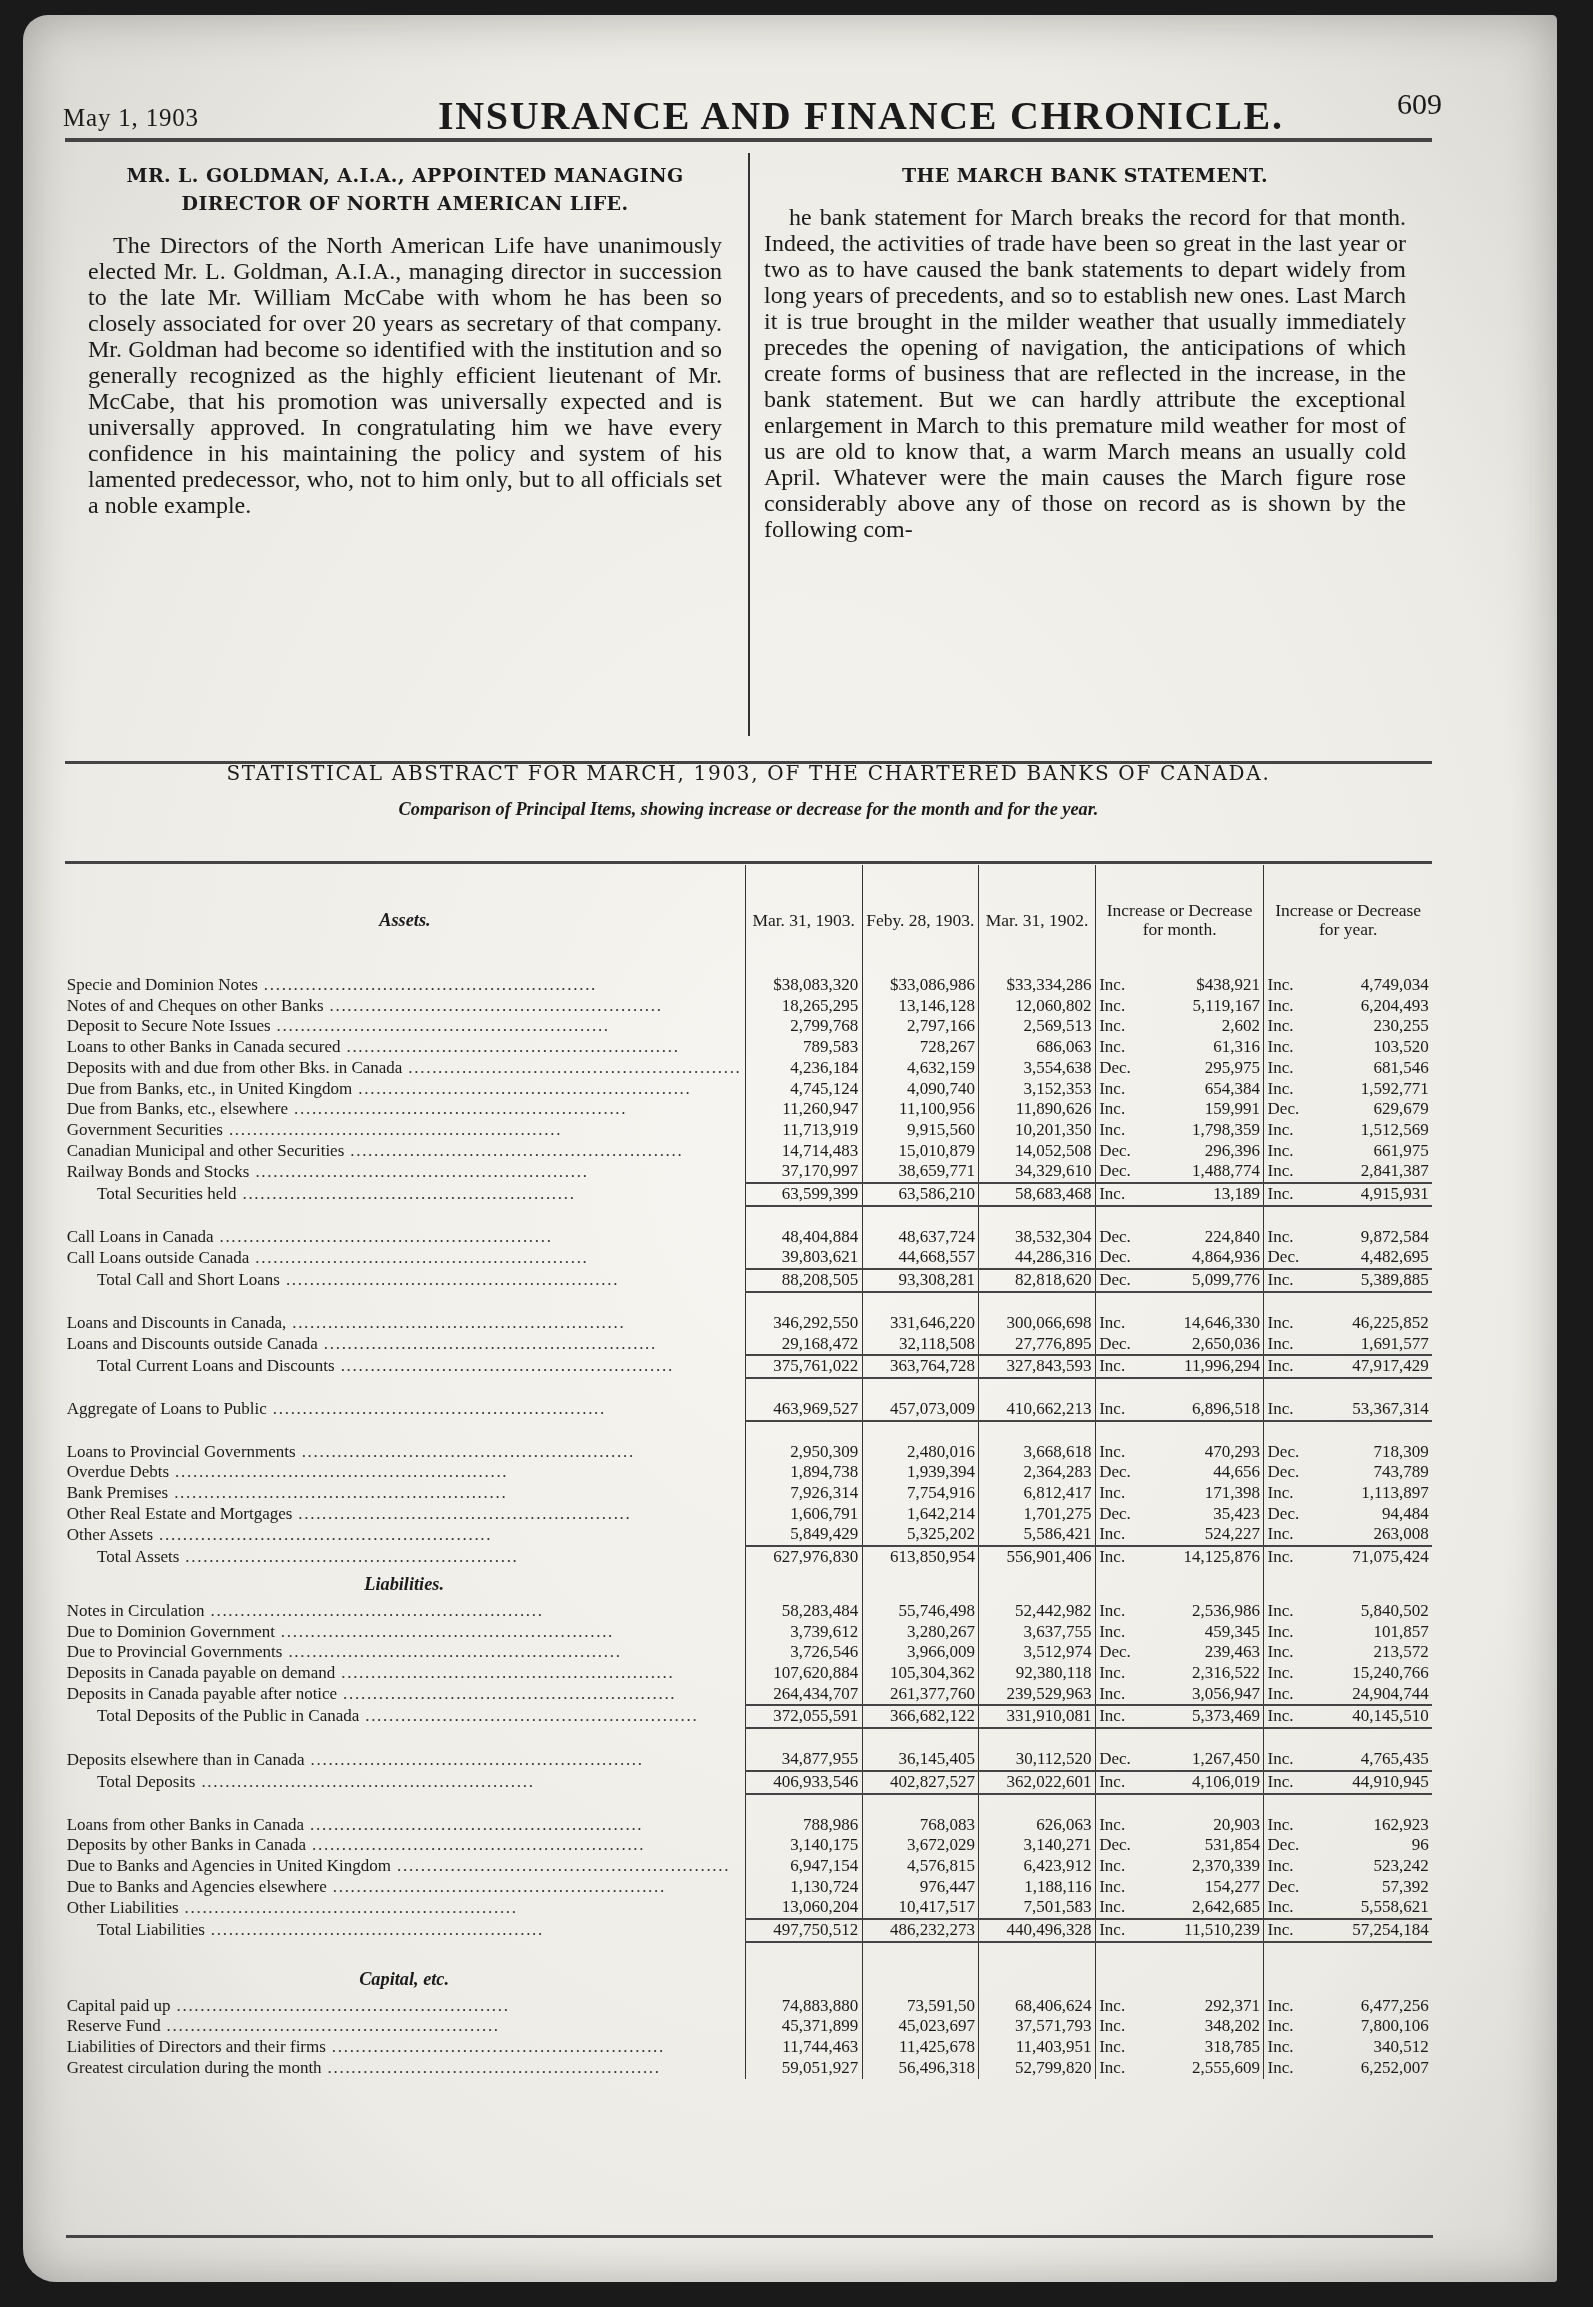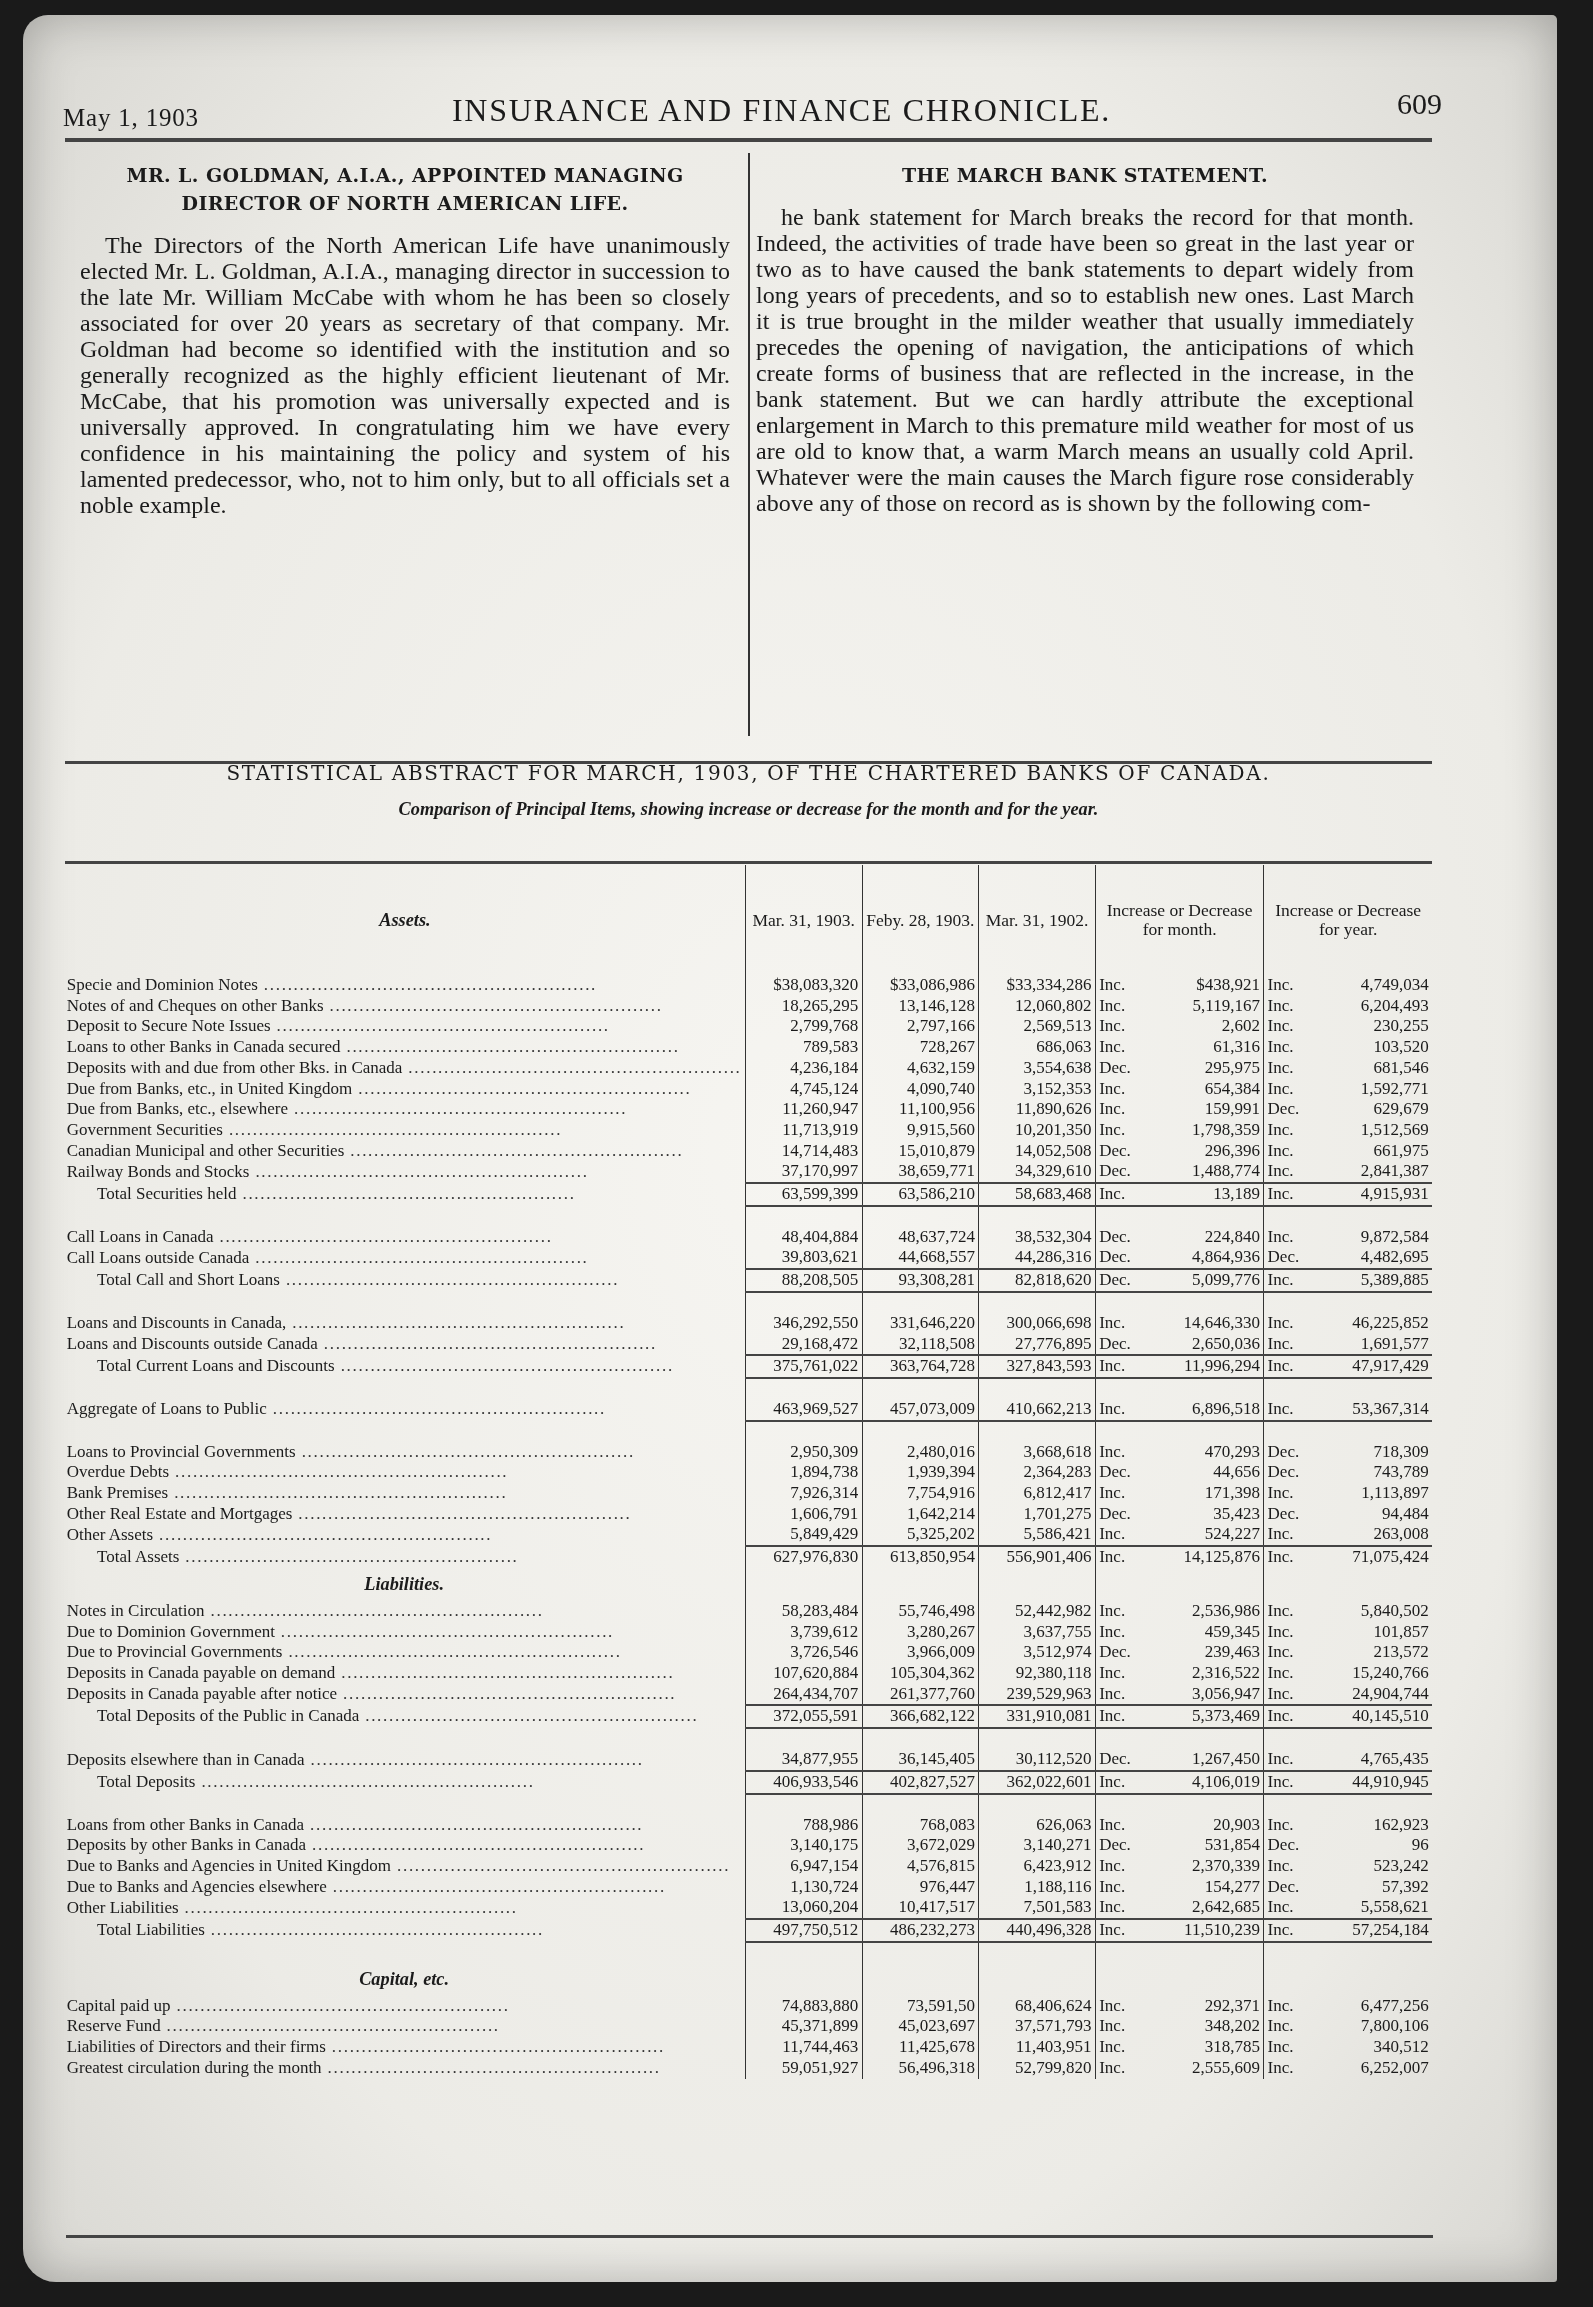--- a/index.html
+++ b/index.html
@@ -2,29 +2,29 @@
 <html style="font-size:13.3px"><head>
 <meta charset="utf-8">
 <style>
   html,body{margin:0;padding:0;}
   body{width:1594px;height:2307px;background:#1a1a1a;position:relative;overflow:hidden;font-family:"Liberation Serif","DejaVu Serif",serif;color:#1b1b1b;}
   .page{position:absolute;left:23px;top:15px;width:1534px;height:2267px;background:#f1f0ec;
     background-image:radial-gradient(ellipse at 50% 50%, #f6f5f1 0%, #ecebe6 70%, #d8d7d2 100%);
     border-radius:25px 5px 3.3px 33px;box-shadow:inset 0 0 50px rgba(0,0,0,0.25);}
   .running-head{position:absolute;top:77px;left:40px;width:1367px;height:50px;}
   .rh-date{position:absolute;left:0;top:11.7px;font-size:25px;letter-spacing:0.8px;}
-  .rh-title{position:absolute;left:389px;top:0;font-size:32px;letter-spacing:1.7px;}
+  .rh-title{position:absolute;left:375px;top:0;font-size:40px;letter-spacing:1.7px;font-weight:bold;}
   .rh-page{position:absolute;left:1334px;top:-5px;font-size:30px;}
   .rule{position:absolute;background:#444;}
   .col-divider{position:absolute;left:725px;top:138px;width:1.7px;height:583px;background:#333;}
   .article{position:absolute;top:146px;}
   .article.left{left:57px;width:650px;}
   .article.right{left:733px;width:658px;}
   .headline{font-family:"DejaVu Serif",serif;font-weight:bold;font-size:19px;text-align:center;line-height:28px;letter-spacing:0.4px;margin-bottom:15px;}
-  .body-text{font-size:24px;line-height:26px;text-align:justify;text-indent:25px;margin:0;}
+  .body-text{font-size:24px;line-height:26px;text-align:justify;text-indent:25px;margin:8px;}
   .table-block{position:absolute;left:42px;top:746px;width:1367px;}
   .tbl-title{text-align:center;font-family:"DejaVu Serif",serif;font-size:20px;font-weight:normal;letter-spacing:1.7px;}
   .tbl-subtitle{text-align:center;font-style:italic;font-weight:bold;font-size:18.3px;margin-top:14px;}
   .stat-table{position:absolute;left:0;top:104px;width:1367px;border-collapse:collapse;}
   .stat-table col.c-label{width:558px;}
   .stat-table col.c-num{width:128px;}
   .stat-table col.c-tag{width:46px;}
   .stat-table col.c-chg{width:144px;}
   th{font-weight:normal;font-size:17.5px;line-height:19px;text-align:center;vertical-align:middle;height:108px;border-left:1.7px solid #333;}
   th.label-h{border-left:none;font-style:italic;font-weight:bold;font-size:18.3px;}

